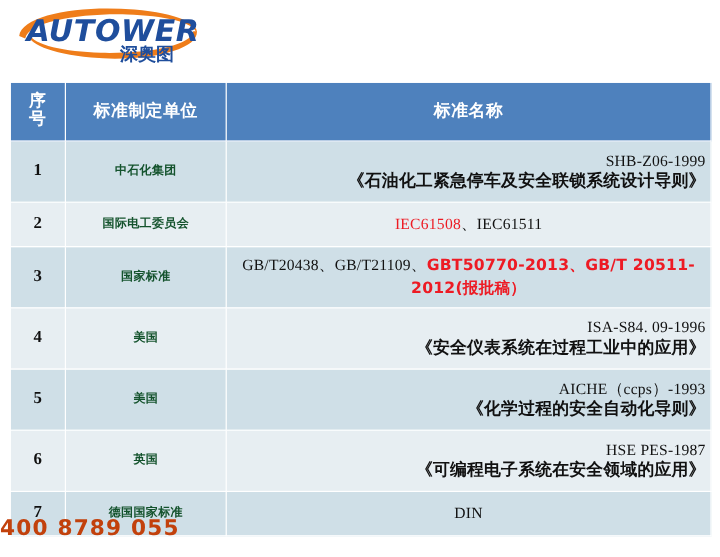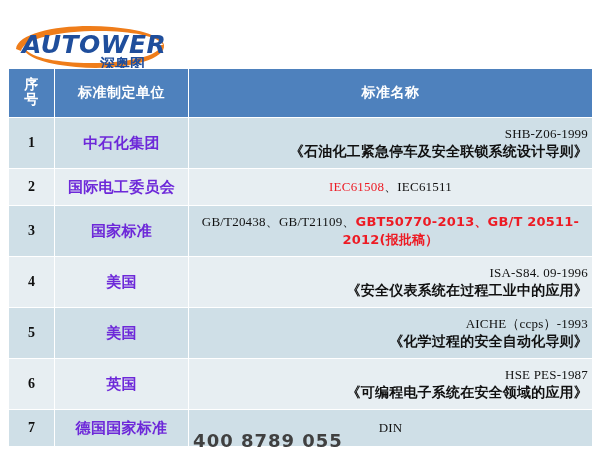--- a/index.html
+++ b/index.html
@@ -17,21 +17,21 @@
     position: relative;
     width: 600px;
     height: 464px;
     background: #ffffff;
   }
 
   
   .logo-area {
     position: absolute;
     left: 8px;
-    top: 21px;
+    top: 2px;
     width: 180px;
     height: 52px;
   }
   .logo-svg { display: block; }
 
   
   .std-table {
     position: absolute;
     left: 8px;
     top: 68px;
@@ -75,22 +75,22 @@
   .std-table tr.row-odd td  { background: #cfdfe7; }
   .std-table tr.row-even td { background: #e7eef2; }
 
   td.cell-no {
     font-size: 14px;
     font-weight: bold;
     color: #101010;
   }
   td.cell-org {
     font-weight: bold;
-    font-size: 15px;
-    color: #6d28d9;
+    font-size: 10px;
+    color: #14532d;
     font-family: "DejaVu Sans", "Liberation Sans", sans-serif;
     letter-spacing: 0.3px;
   }
   td.cell-name {
     font-size: 13px;
     color: #111111;
   }
   .name-line { display: block; white-space: nowrap; text-align: right; }
   .name-code {
     font-family: "Liberation Serif", "DejaVu Serif", serif;
@@ -112,25 +112,24 @@
   
   tr.h-tall td   { height: 44px; }
   tr.h-short td  { height: 30px; }
 
   
   .footer-phone {
     position: absolute;
     left: 0;
     top: 430px;
     width: 536px;
-    text-align: center;
     font-family: "DejaVu Sans", "Liberation Sans", sans-serif;
     font-size: 18px;
     font-weight: bold;
-    color: #404040;
+    color: #c2410c;
     letter-spacing: 1px;
   }
 </style>
 </head>
 <body>
 
 <div class="page">
 
   <div class="logo-area">
     <svg class="logo-svg" width="180" height="52" viewBox="0 0 180 52">

